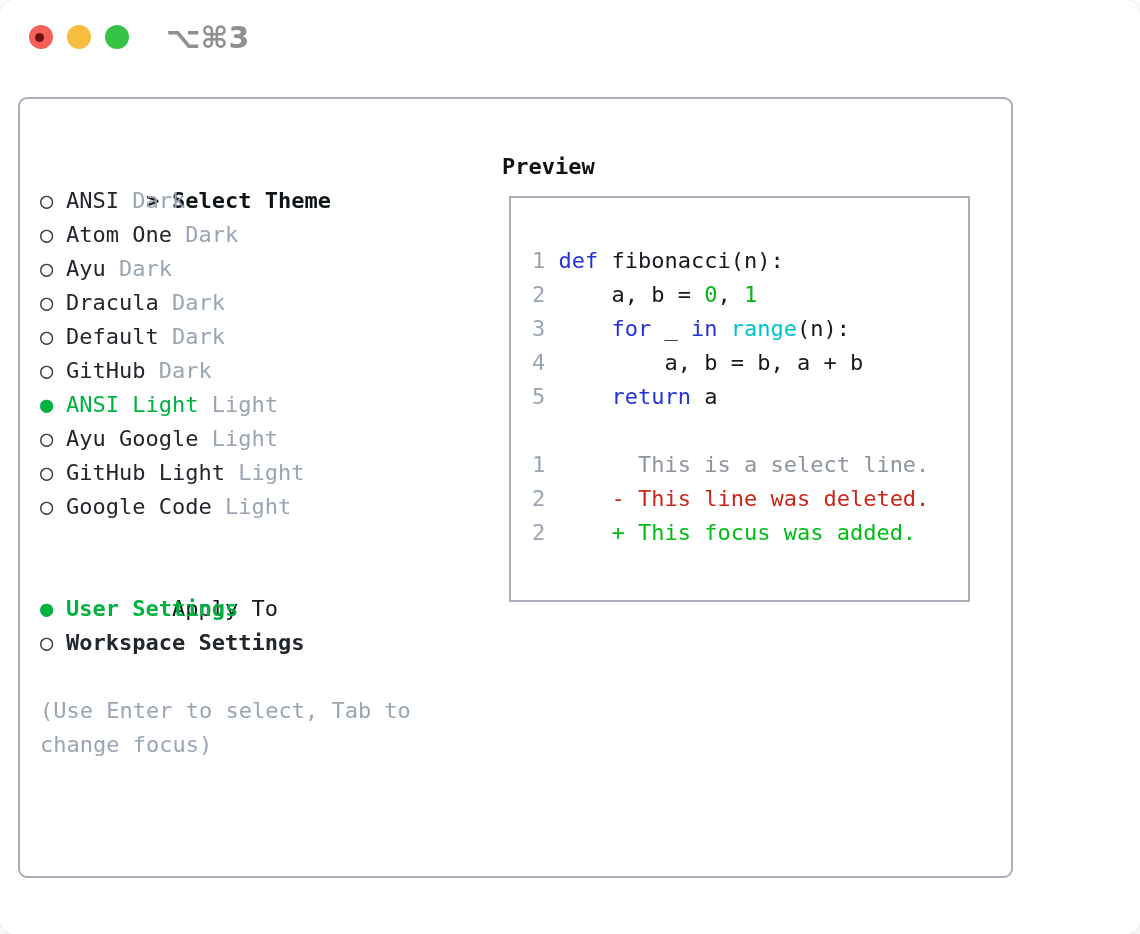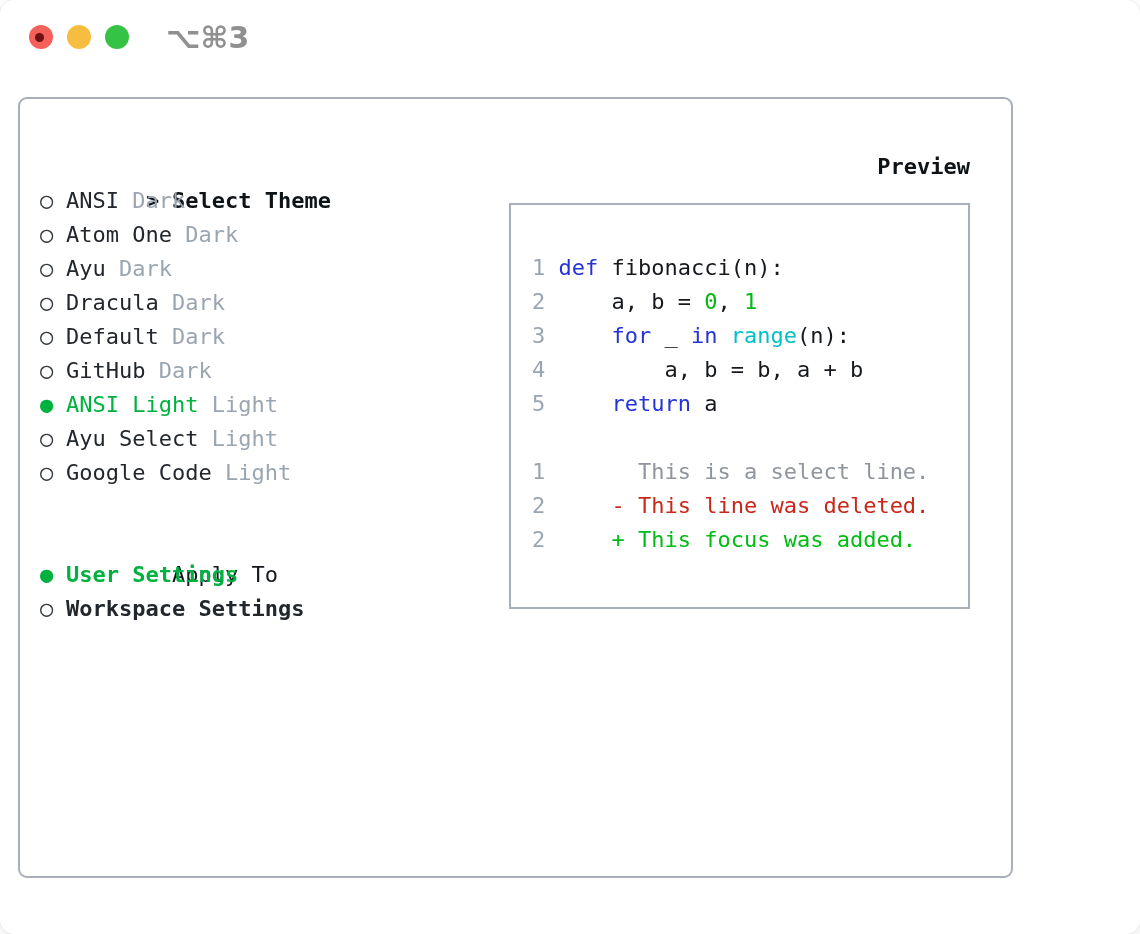--- a/index.html
+++ b/index.html
@@ -42,23 +42,23 @@
   .hdr-row .marker, .hdr-row .hdr-label { font-weight: bold; color: #0e1317; }
   .theme-name { color: var(--text_dark); }
   .theme-variant { color: var(--muted_gray); }
   .selected .marker { color: var(--accent_green); }
   .selected .theme-name, .selected .opt-label { color: var(--accent_green); }
   .opt-label { color: var(--text_dark); font-weight: bold; }
   .apply-hdr { color: #14181d; margin-top: 32px; }
   .hint { color: var(--muted_gray); }
   
   .preview-col { position: absolute; left: 482px; top: 51px; }
-  .preview-hdr { font-weight: bold; color: #0e1317; font-size: 22px; height: 34px; line-height: 34px; text-align: right; }
+  .preview-hdr { font-weight: bold; color: #0e1317; font-size: 22px; height: 34px; line-height: 34px; }
   .preview-box {
-    margin-top: 19px; margin-left: 7px;
+    margin-top: 12px; margin-left: 7px;
     width: 461px; height: 406px;
     border: 2px solid var(--border_gray); background: #fff;
     padding: 46px 0 0 21px; overflow: hidden;
   }
   .code-line { height: 34px; line-height: 34px; font-size: 22px; white-space: pre; }
   .c-plain { color: #15191e; }
   .c-num   { color: var(--muted_gray); }
   .c-kw    { color: var(--keyword_blue); }
   .c-fn    { color: var(--function_cyan); }
   .c-lit   { color: var(--literal_green); }
@@ -85,36 +85,41 @@
         <span class="marker">&gt;</span><span class="hdr-label">Select Theme</span>
       </div>
       <div id="theme-items">
           <div class="row"><span class="marker">○</span><span class="theme-name">ANSI</span><span class="theme-variant"> Dark</span></div>
           <div class="row"><span class="marker">○</span><span class="theme-name">Atom One</span><span class="theme-variant"> Dark</span></div>
           <div class="row"><span class="marker">○</span><span class="theme-name">Ayu</span><span class="theme-variant"> Dark</span></div>
           <div class="row"><span class="marker">○</span><span class="theme-name">Dracula</span><span class="theme-variant"> Dark</span></div>
           <div class="row"><span class="marker">○</span><span class="theme-name">Default</span><span class="theme-variant"> Dark</span></div>
           <div class="row"><span class="marker">○</span><span class="theme-name">GitHub</span><span class="theme-variant"> Dark</span></div>
           <div class="row selected"><span class="marker">●</span><span class="theme-name">ANSI Light</span><span class="theme-variant"> Light</span></div>
-          <div class="row"><span class="marker">○</span><span class="theme-name">Ayu Select</span><span class="theme-variant"> Light</span></div>
+          <div class="row"><span class="marker">○</span><span class="theme-name">Ayu Google</span><span class="theme-variant"> Light</span></div>
+          <div class="row"><span class="marker">○</span><span class="theme-name">GitHub Light</span><span class="theme-variant"> Light</span></div>
           <div class="row"><span class="marker">○</span><span class="theme-name">Google Code</span><span class="theme-variant"> Light</span></div>
         </div>
 
       <div class="gap"></div>
 
       <div class="row">
         <span class="marker"></span><span class="apply-hdr">Apply To</span>
       </div>
       <div id="apply-items">
           <div class="row selected"><span class="marker">●</span><span class="opt-label">User Settings</span></div>
           <div class="row"><span class="marker">○</span><span class="opt-label">Workspace Settings</span></div>
         </div>
 
       <div class="gap"></div>
 
+      <div id="hint-lines">
+          <div class="row hint">(Use Enter to select, Tab to</div>
+          <div class="row hint">change focus)</div>
+        </div>
     </div>
 
     <div class="preview-col">
       <div class="preview-hdr">Preview</div>
       <div class="preview-box" id="preview-box">
           <div class="code-line"><span class="c-num">1 </span><span class="c-kw">def</span><span class="c-plain"> fibonacci(n):</span></div>
           <div class="code-line"><span class="c-num">2 </span><span class="c-plain">    a, b = </span><span class="c-lit">0</span><span class="c-plain">, </span><span class="c-lit">1</span></div>
           <div class="code-line"><span class="c-num">3 </span><span class="c-plain">    </span><span class="c-kw">for</span><span class="c-plain"> _ </span><span class="c-kw">in</span><span class="c-plain"> </span><span class="c-fn">range</span><span class="c-plain">(n):</span></div>
           <div class="code-line"><span class="c-num">4 </span><span class="c-plain">        a, b = b, a + b</span></div>
           <div class="code-line"><span class="c-num">5 </span><span class="c-plain">    </span><span class="c-kw">return</span><span class="c-plain"> a</span></div>

